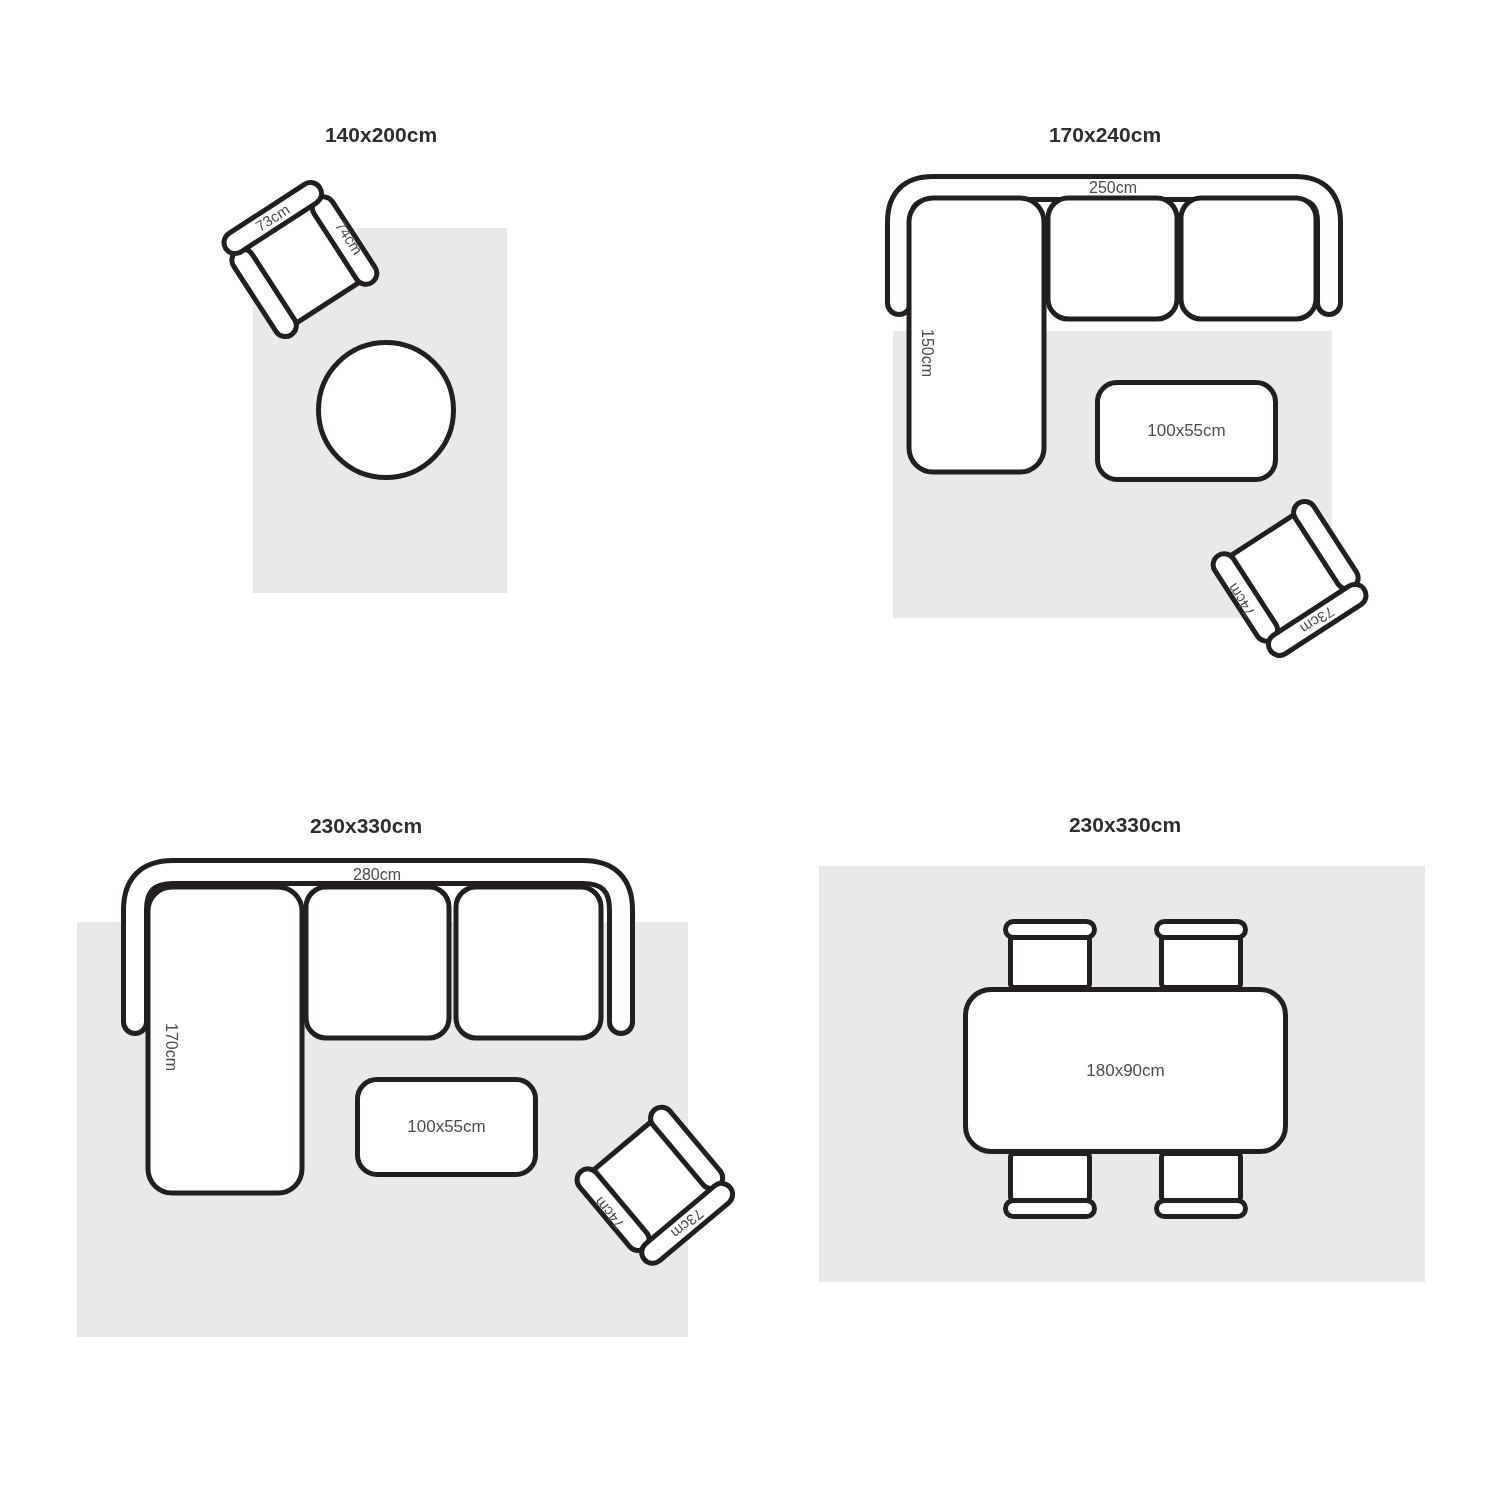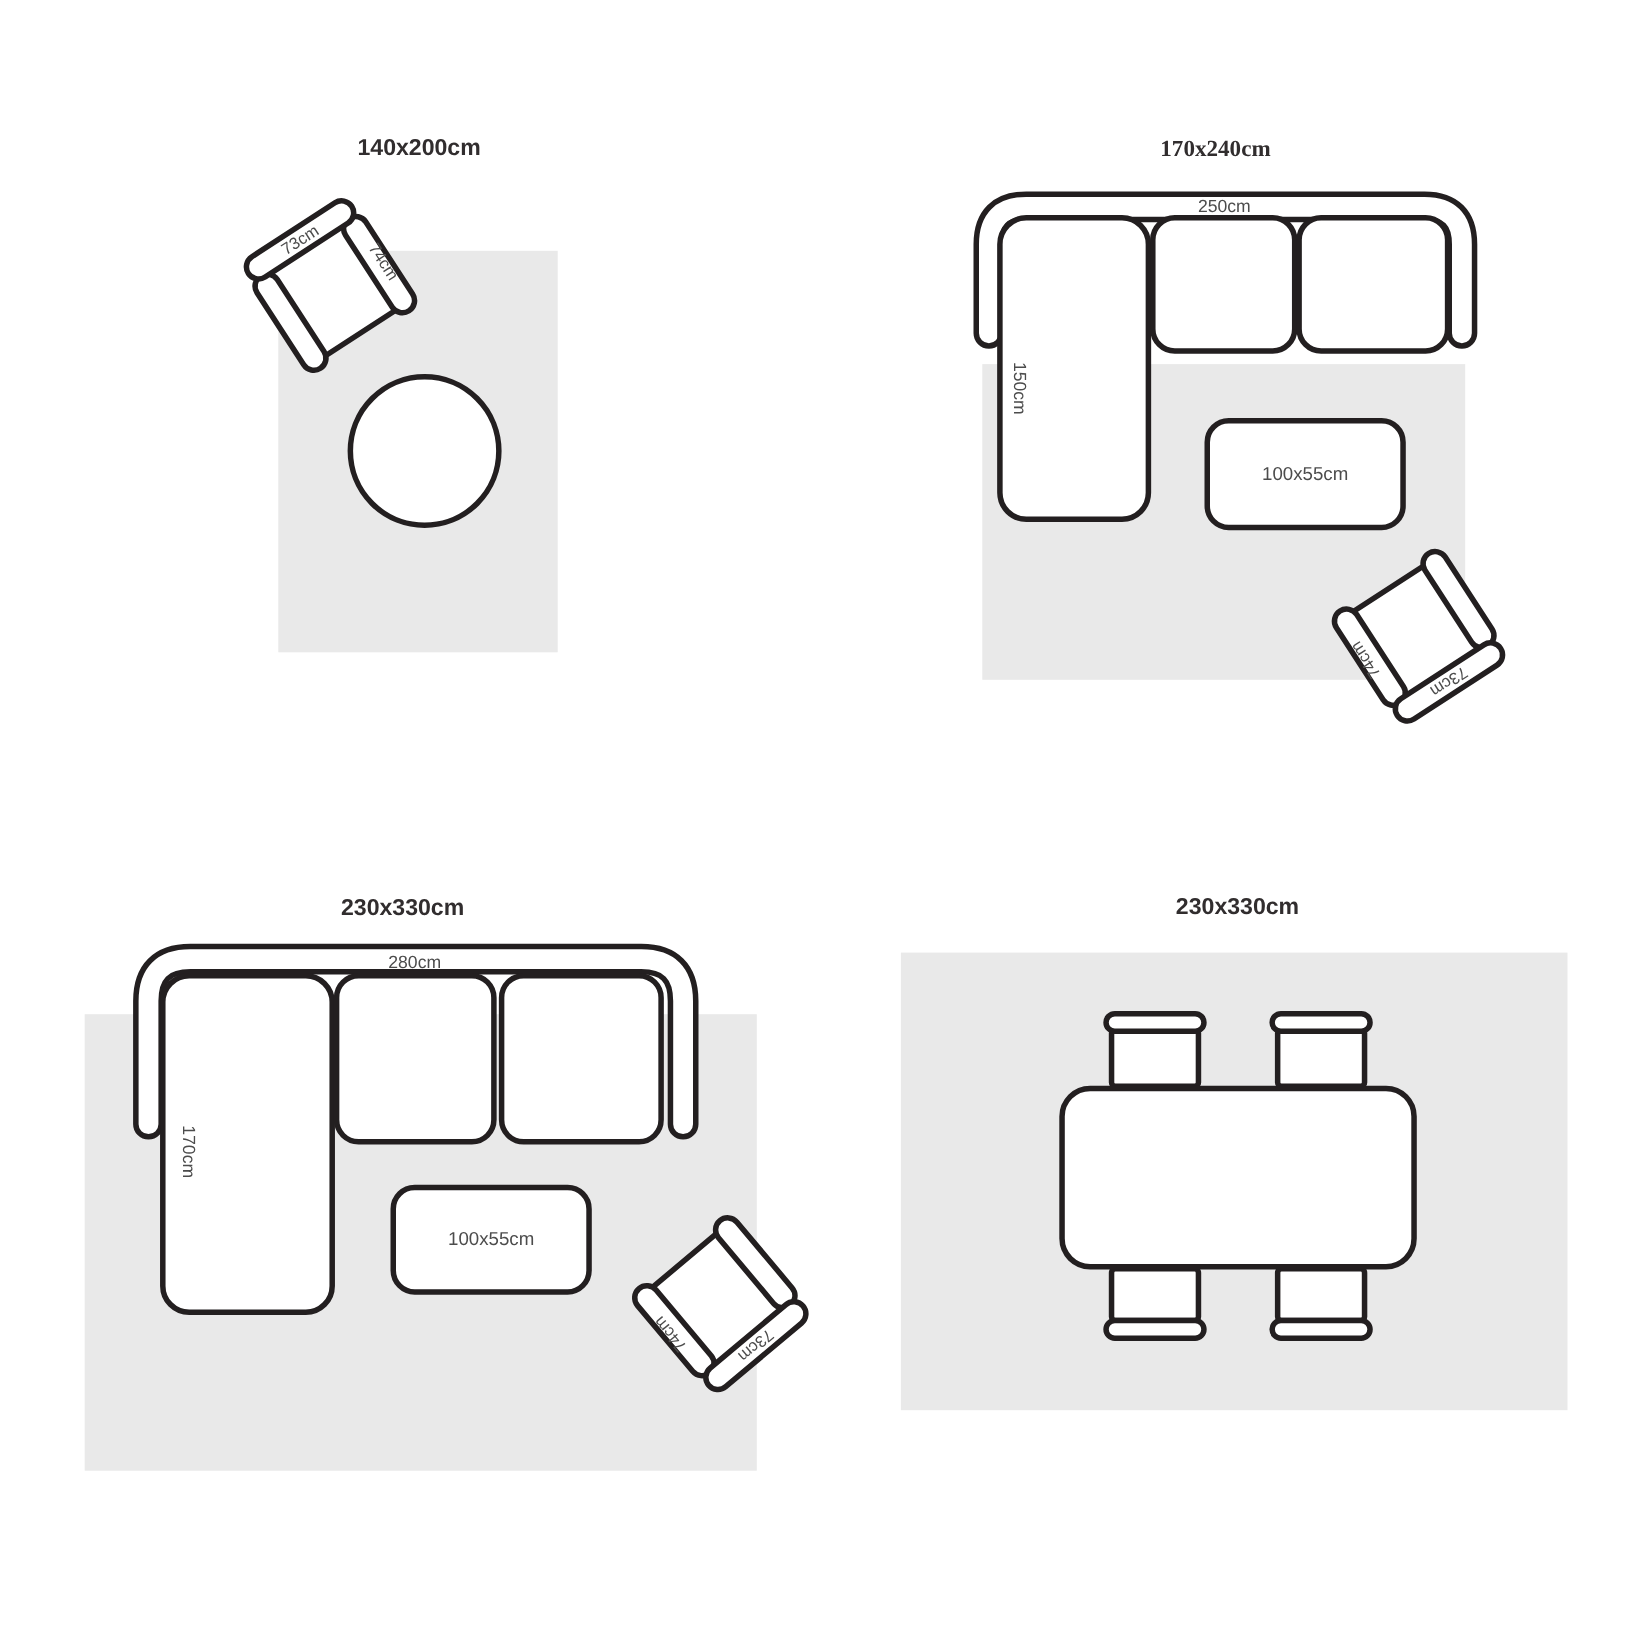--- a/index.html
+++ b/index.html
@@ -59,21 +59,21 @@
       <path class="tube-white ti17" d="M111,34 V112"></path>
       <path class="tube-dark tw27" d="M18,15 H108"></path>
       <path class="tube-white ti17" d="M18,15 H108"></path>
       <text class="t15" x="63" y="20" text-anchor="middle">73cm</text>
       <text class="t15" x="111" y="73" text-anchor="middle" transform="rotate(90 111 73)">74cm</text>
     </svg>
   </div>
 
   <div class="white-shape round-table" style="left:316px;top:340px;width:140px;height:140px;"></div>
 
-  <div class="title" style="left:1105px;top:123px;font-family:Liberation Serif, serif;">170x240cm</div>
+  <div class="title" style="left:1105px;top:123px;">170x240cm</div>
 
   <div class="rug" style="left:893px;top:331px;width:439px;height:287px;"></div>
 
   <svg class="furn-svg" width="462" height="305" viewBox="0 0 462 305" style="left:883px;top:172px;">
     <path class="tube-dark tw28" d="M16,131 V50 Q16,16 50,16 H412 Q446,16 446,50 V131"></path>
     <path class="tube-white ti18" d="M16,131 V50 Q16,16 50,16 H412 Q446,16 446,50 V131"></path>
     <rect class="ln" x="26" y="26" width="135" height="274" rx="24"></rect>
     <rect class="ln" x="165" y="26" width="129" height="121" rx="20"></rect>
     <rect class="ln" x="298" y="26" width="135" height="121" rx="20"></rect>
     <text class="t16" x="230" y="21" text-anchor="middle">250cm</text>
@@ -136,14 +136,15 @@
   <div class="white-shape chair-back" style="left:1003px;top:919px;width:94px;height:21px;"></div>
   <div class="white-shape chair-seat" style="left:1159px;top:933px;width:84px;height:57px;"></div>
   <div class="white-shape chair-back" style="left:1154px;top:919px;width:94px;height:21px;"></div>
 
   <div class="white-shape chair-seat" style="left:1008px;top:1151px;width:84px;height:52px;"></div>
   <div class="white-shape chair-back" style="left:1003px;top:1198px;width:94px;height:21px;"></div>
   <div class="white-shape chair-seat" style="left:1159px;top:1151px;width:84px;height:52px;"></div>
   <div class="white-shape chair-back" style="left:1154px;top:1198px;width:94px;height:21px;"></div>
 
   <div class="white-shape dining-table" style="left:963px;top:987px;width:325px;height:167px;"></div>
+  <div class="shape-label" style="left:963px;top:987px;width:325px;height:167px;">180x90cm</div>
 
 </div>
 
 </body></html>

